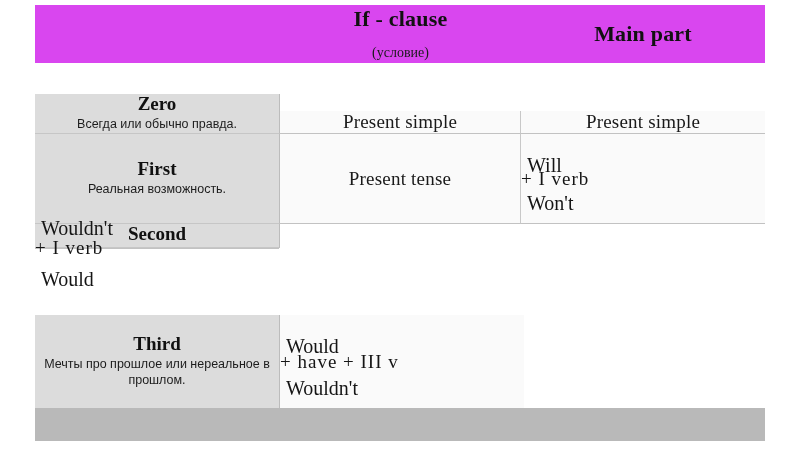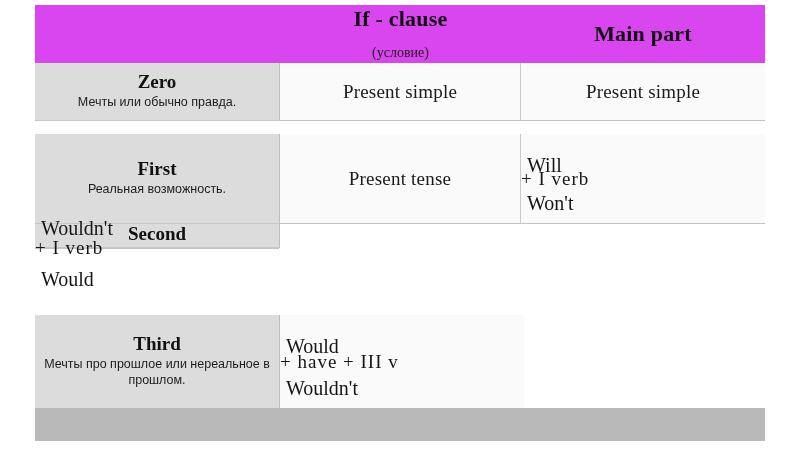--- a/index.html
+++ b/index.html
@@ -72,21 +72,21 @@
     top: 58px;
     width: 730px;
     height: 345px;
   }
   .row {
     position: absolute;
     left: 0;
     width: 730px;
     display: flex;
   }
-  .row-0 { top: 0px;   height: 58px; }
+  .row-0 { top: 0px;   height: 71px; align-items: flex-end; }
   .row-1 { top: 71px;  height: 90px; }
   .row-2 { top: 161px; height: 91px; flex-direction: column; }
   .row-3 { top: 252px; height: 93px; }
 
   .c-left {
     width: 245px;
     background: #dcdcdc;
     border-right: 1px solid #bcbcbc;
     box-sizing: border-box;
     display: flex;
@@ -212,21 +212,21 @@
       <div class="hdr-cell hdr-main">
         <span class="hdr-title">Main part</span>
       </div>
     </div>
 
     <div class="body-grid">
 
       <div class="row row-0">
         <div class="c-left">
           <span class="type-name">Zero</span>
-          <span class="type-desc">Мечты или обычно правда.</span>
+          <span class="type-desc">Всегда или обычно правда.</span>
         </div>
         <div class="c-mid">
           <span class="tense-text">Present simple</span>
         </div>
         <div class="c-right">
           <div class="mp-simple">Present simple</div>
         </div>
       </div>
 
       <div class="row row-1">

